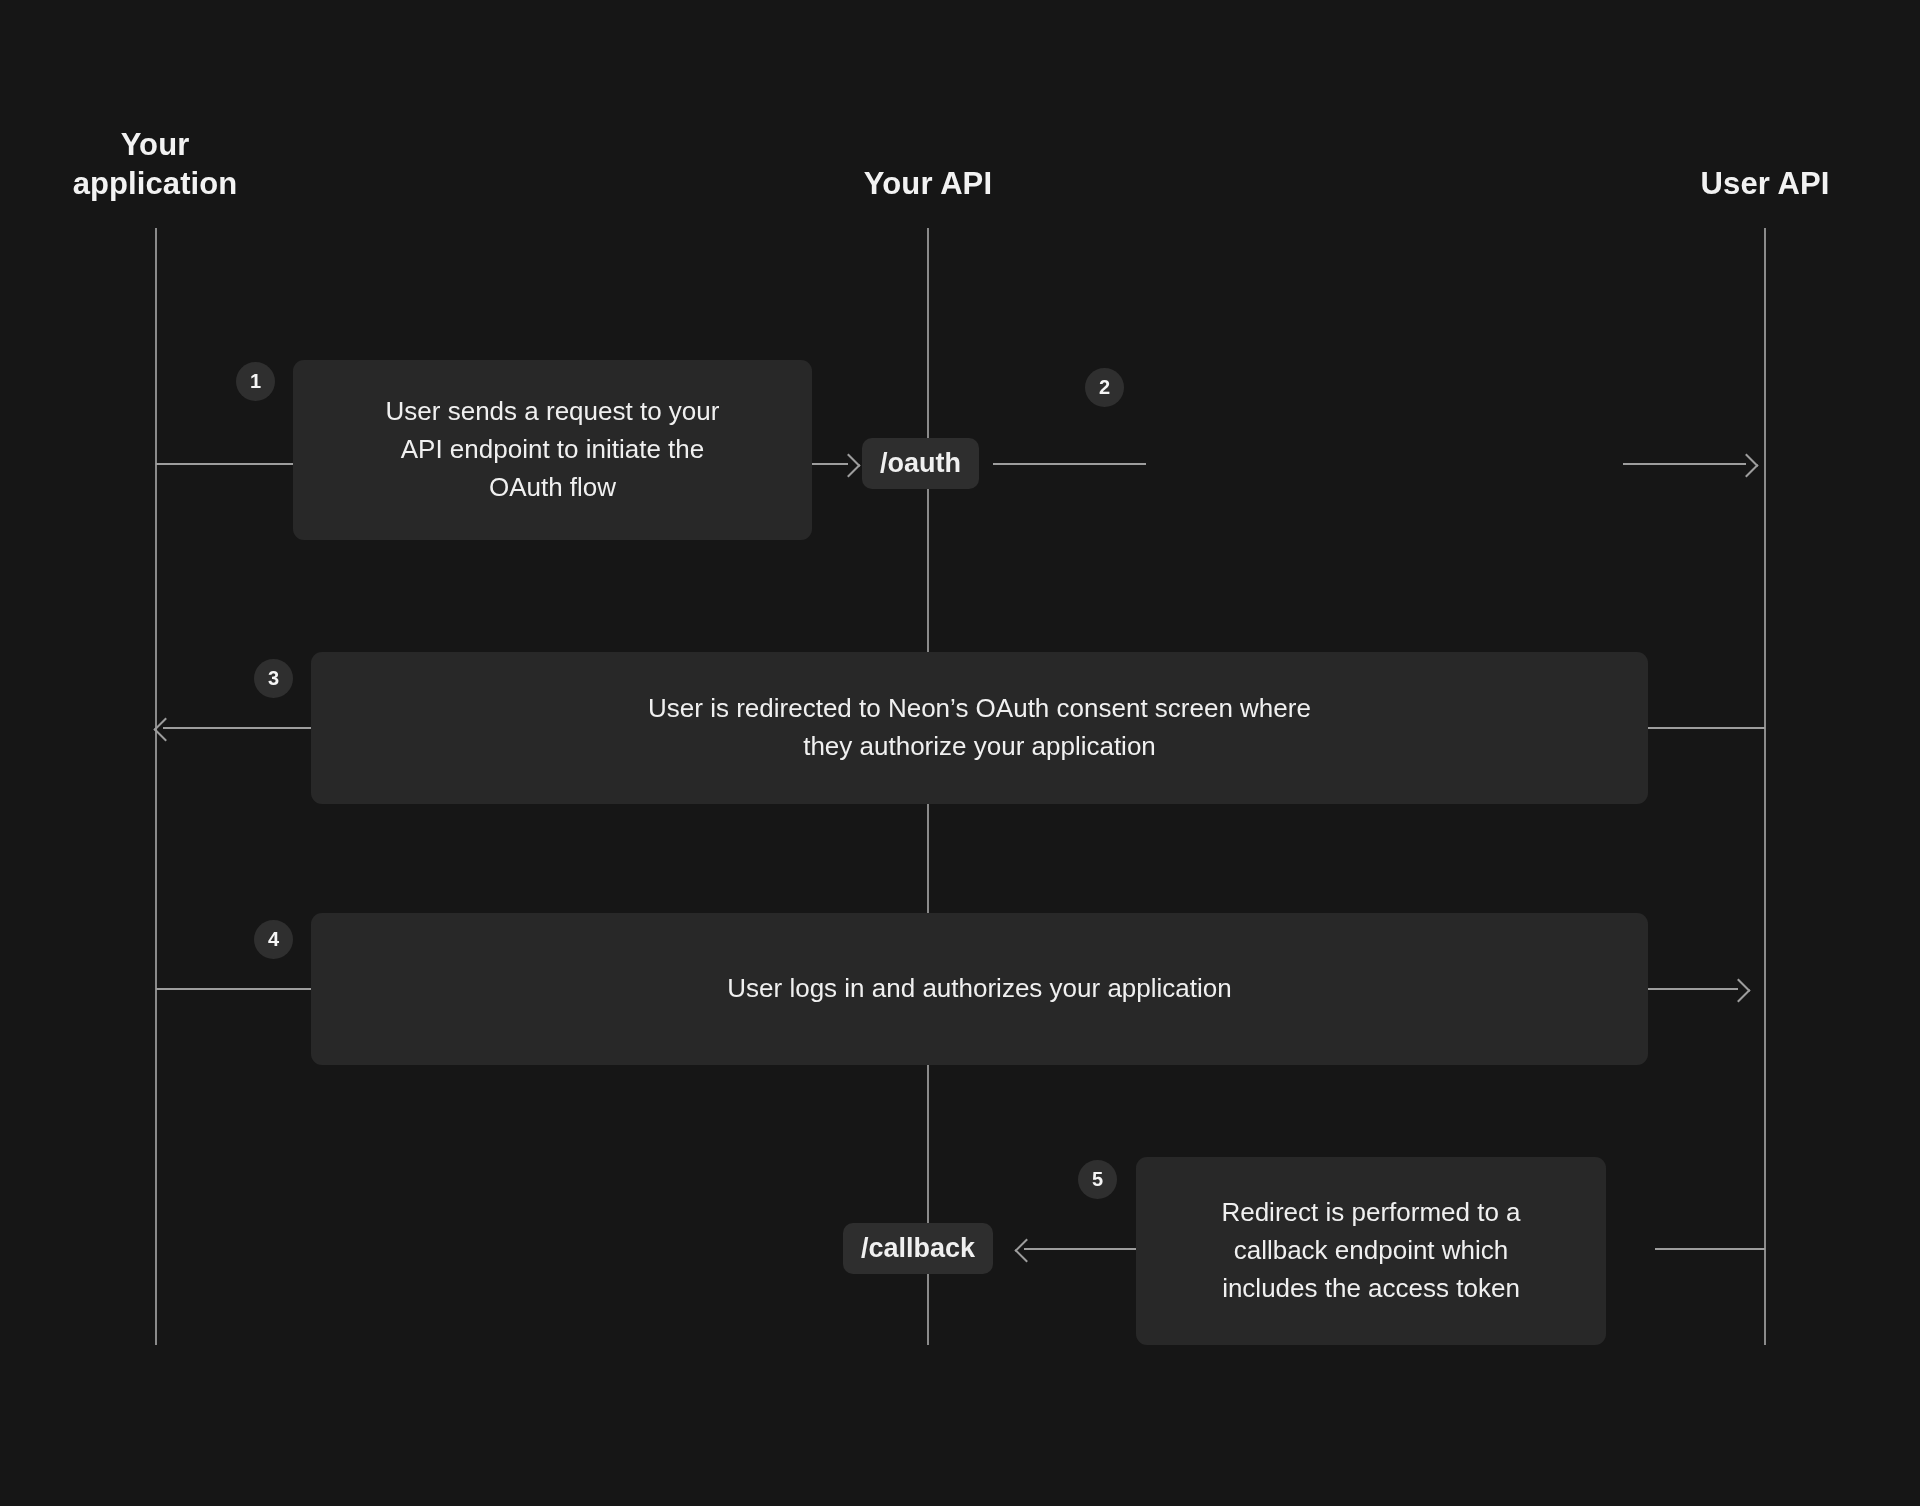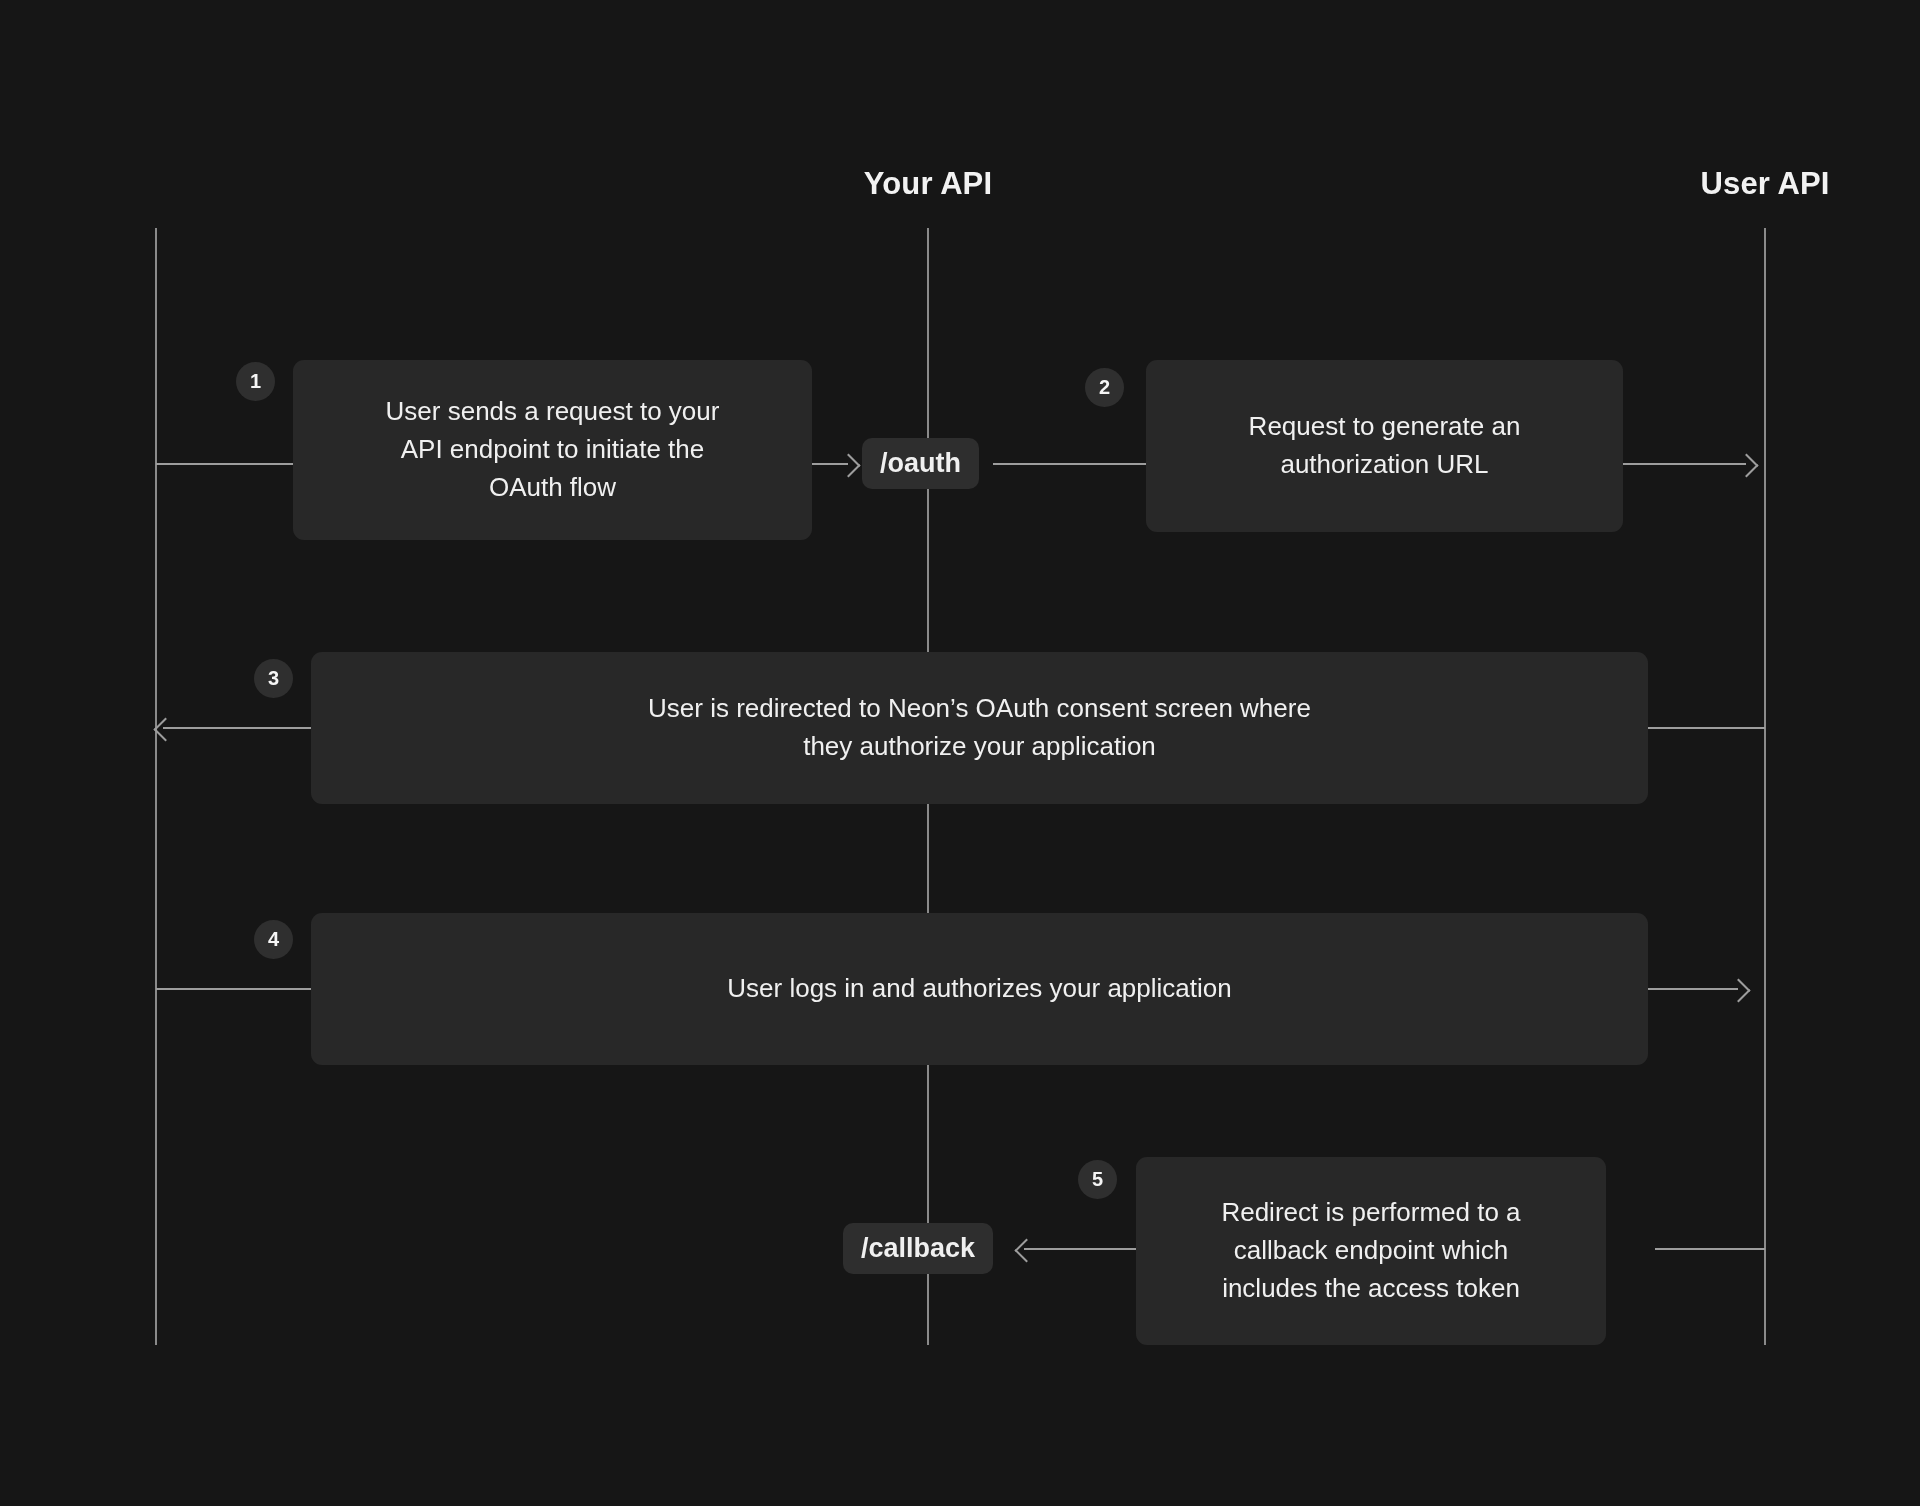--- a/index.html
+++ b/index.html
@@ -116,20 +116,22 @@
 </style>
 </head>
 <body>
 
 <div id="diagram">
 
   <div class="lifeline app"></div>
   <div class="lifeline api"></div>
   <div class="lifeline neon"></div>
 
+  <div class="col-header app">Your
+application</div>
   <div class="col-header api">Your API</div>
   <div class="col-header neon">User API</div>
 
   <div class="conn" style="left:156px; top:463px; width:137px;"></div>
   <div class="conn" style="left:812px; top:463px; width:36px;"></div>
   <div class="arrowhead right" style="left:840px; top:457px;"></div>
 
   <div class="badge" style="left:236px; top:362px;">1</div>
 
   <div class="msgbox" style="left:293px; top:360px; width:519px; height:180px;">
@@ -141,24 +143,20 @@
   <div class="pill" style="left:862px; top:438px;">
     <span>/oauth</span>
   </div>
 
   <div class="conn" style="left:993px; top:463px; width:153px;"></div>
   <div class="conn" style="left:1623px; top:463px; width:123px;"></div>
   <div class="arrowhead right" style="left:1738px; top:457px;"></div>
 
   <div class="badge" style="left:1085px; top:368px;">2</div>
 
-  <div class="msgbox" style="left:1146px; top:360px; width:477px; height:172px;">
-    <span>Request to generate an
-authorization URL</span>
-  </div>
 
   <div class="conn" style="left:163px; top:727px; width:148px;"></div>
   <div class="arrowhead left" style="left:157px; top:721px;"></div>
   <div class="conn" style="left:1648px; top:727px; width:117px;"></div>
 
   <div class="badge" style="left:254px; top:659px;">3</div>
 
   <div class="msgbox" style="left:311px; top:652px; width:1337px; height:152px;">
     <span>User is redirected to Neon’s OAuth consent screen where
 they authorize your application</span>

